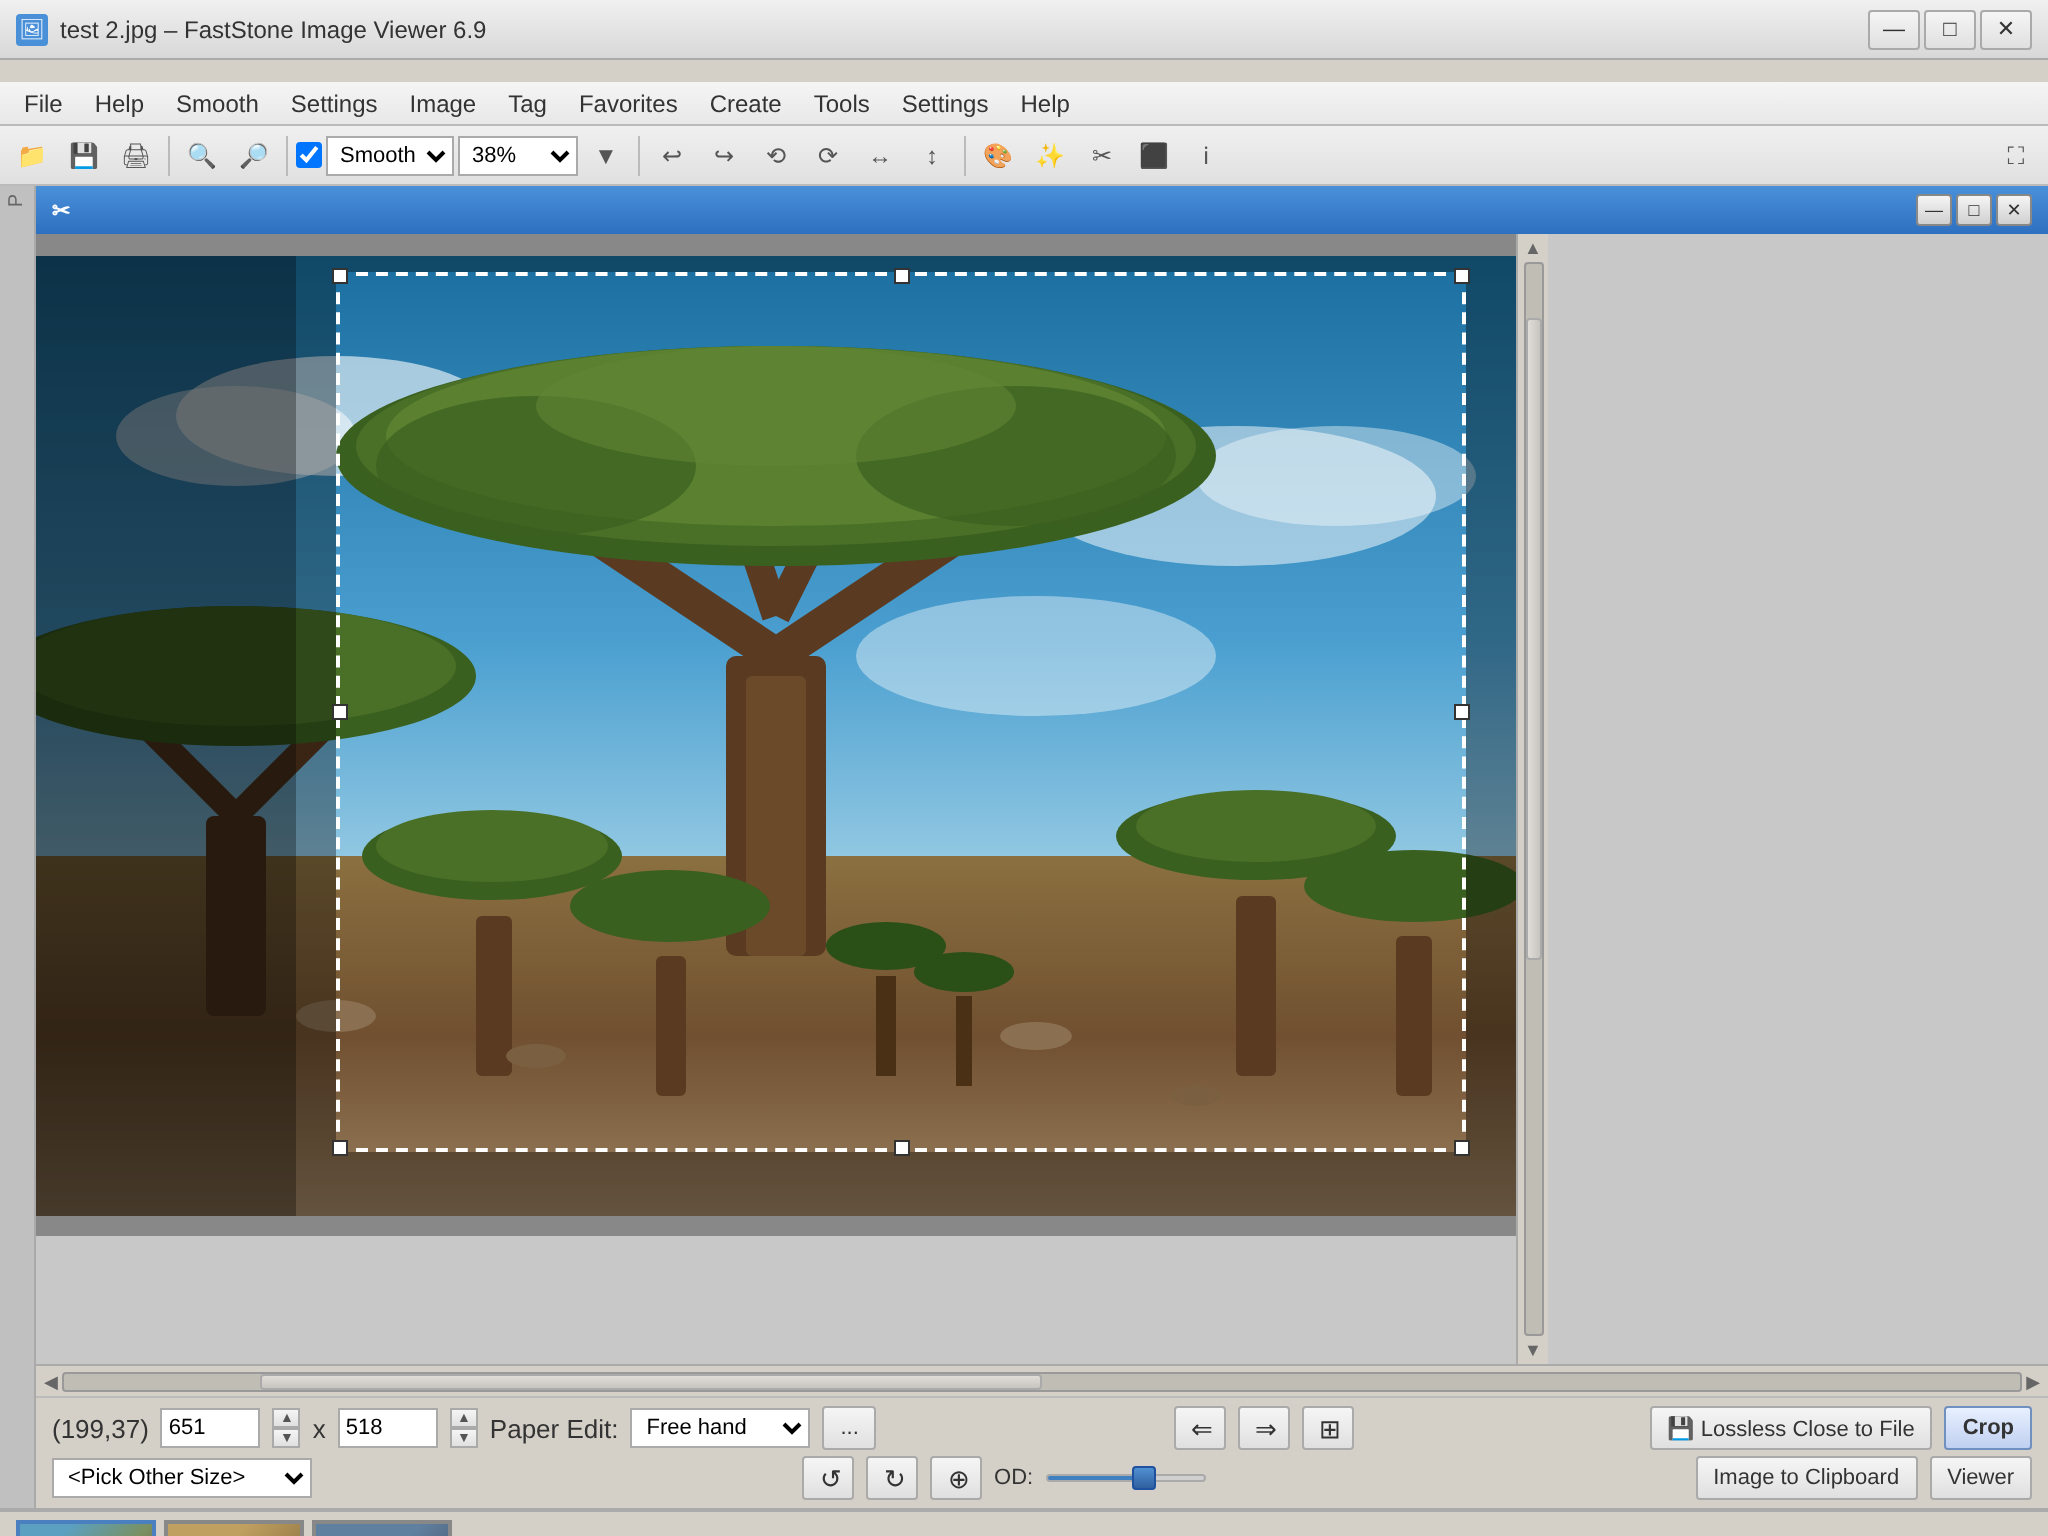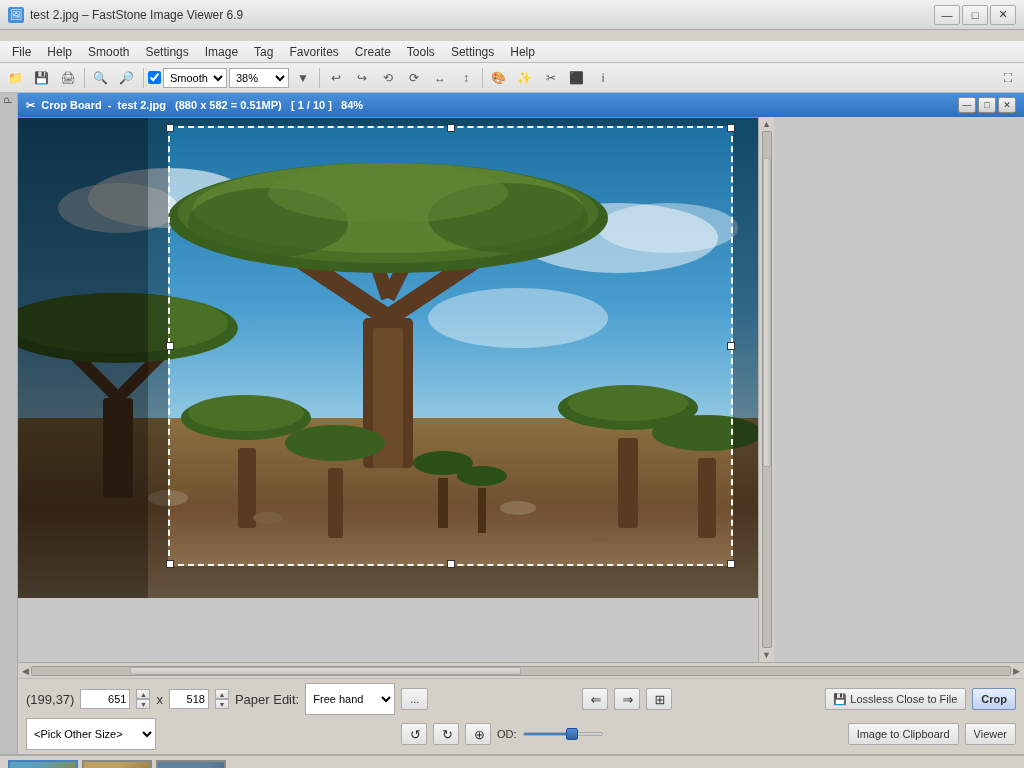--- a/index.html
+++ b/index.html
@@ -256,42 +256,42 @@
       gap: 6px;
     }
     .ctrl-label { font-size: 13px; color: #333; }
     .ctrl-input {
       height: 20px;
       width: 55px;
       border: 1px solid #aaa;
       background: white;
       font-size: 11px;
       padding: 0 3px;
-      text-align: right;
+      text-align: left;
     }
     .ctrl-spinner {
       display: flex;
       flex-direction: column;
       width: 14px;
     }
     .spin-up, .spin-dn {
       width: 14px;
       height: 10px;
       border: 1px solid #aaa;
       background: linear-gradient(to bottom, #f5f5f5, #e0e0e0);
       display: flex;
       align-items: center;
       justify-content: center;
       cursor: pointer;
       font-size: 7px;
       color: #555;
       line-height: 1;
     }
     .ctrl-select {
-      height: 32px;
+      height: 20px;
       border: 1px solid #aaa;
       background: white;
       font-size: 11px;
       padding: 0 3px;
       min-width: 90px;
     }
     .ctrl-btn {
       height: 22px;
       padding: 0 8px;
       border: 1px solid #aaa;
@@ -426,27 +426,20 @@
 
   <div class="left-sidebar">
     <div class="sidebar-text">P</div>
   </div>
 
   <div class="crop-window">
 
     <div class="crop-window-titlebar">
       <div class="crop-window-title">
         <span>✂</span>
-        <span>
-          <span>Crop Board</span> &nbsp;-&nbsp;
-          <span>test 2.jpg</span> &nbsp;
-          <span>(880 x 582 = 0.51MP)</span> &nbsp;
-          <span>[ 1 / 10 ]</span> &nbsp;
-          <span>84%</span>
-        </span>
       </div>
       <div class="crop-window-controls">
         <div class="cw-btn">—</div>
         <div class="cw-btn">□</div>
         <div class="cw-btn close-btn">✕</div>
       </div>
     </div>
 
     <div style="display:flex; flex-direction:column; height: calc(100% - 24px);">
 
@@ -572,21 +565,21 @@
 
       <div class="crop-controls">
         <div class="crop-controls-row1">
           <span class="ctrl-label">(199,37)</span>
           <input type="text" class="ctrl-input" value="651" style="width: 50px;">
           <div class="ctrl-spinner">
             <div class="spin-up">▲</div>
             <div class="spin-dn">▼</div>
           </div>
           <span class="ctrl-label">x</span>
-          <input type="text" class="ctrl-input" value="518" style="width: 40px;">
+          <input type="text" class="ctrl-input" value="518" style="width: 50px;">
           <div class="ctrl-spinner">
             <div class="spin-up">▲</div>
             <div class="spin-dn">▼</div>
           </div>
           <span class="ctrl-label">Paper Edit:</span>
           <select class="ctrl-select">
             <option>Free hand</option>
           </select>
           <button class="ctrl-btn">...</button>
           <div class="spacer"></div>

